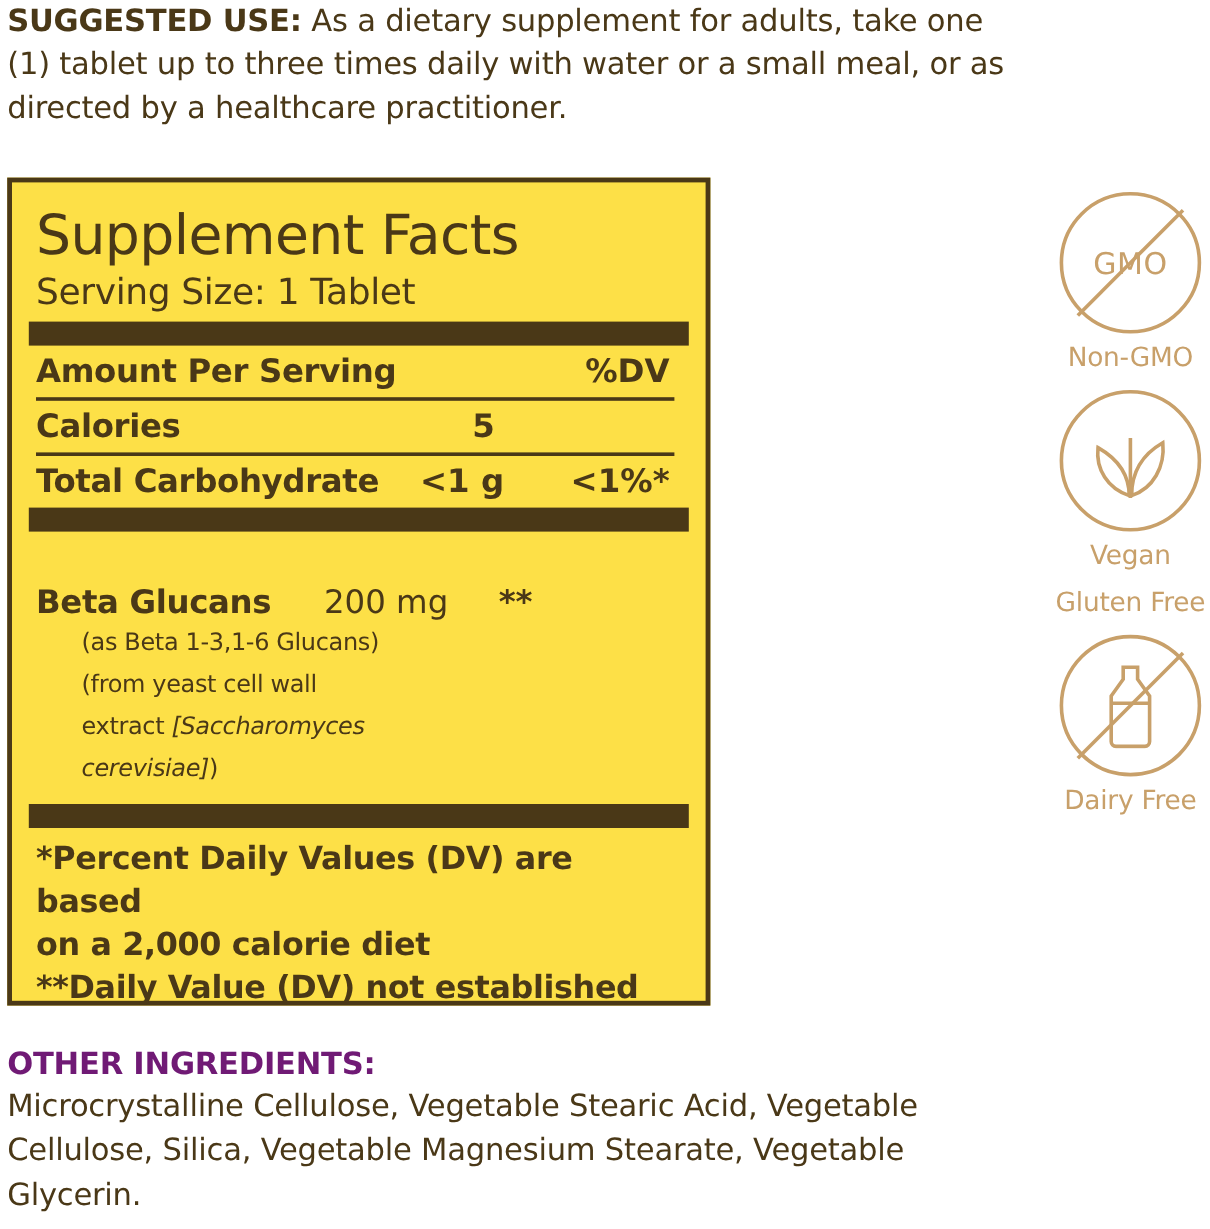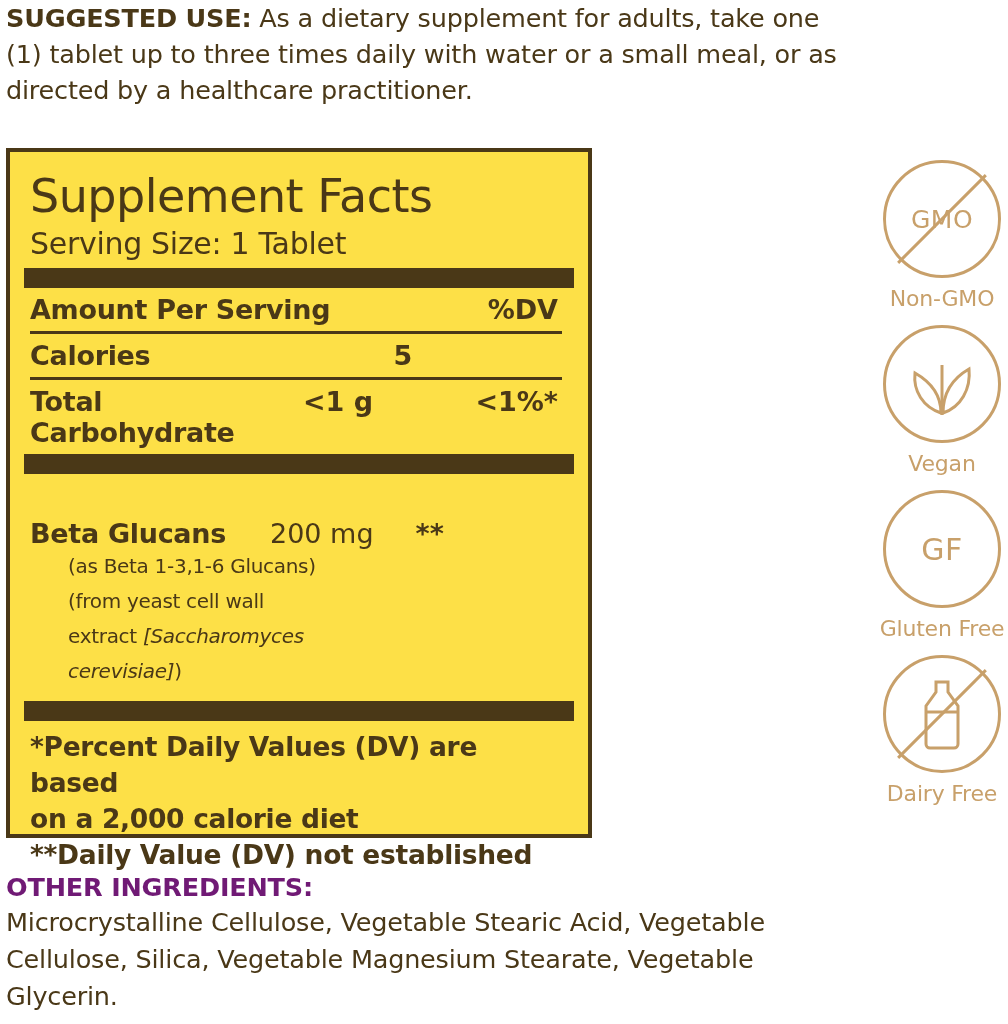--- a/index.html
+++ b/index.html
@@ -80,21 +80,20 @@
   }
   .row {
     display: flex;
     align-items: baseline;
     border-bottom: 3px solid #4a3817;
     padding: 6px 0 6px 0;
     margin: 0 12px 0 6px;
   }
   .row.noline {
     border-bottom: none;
-    gap: 47px;
   }
   .row .label {
     font-size: 27px;
     font-weight: bold;
     color: #4a3817;
     letter-spacing: -0.3px;
     flex: 1;
   }
   .row .amt {
     font-size: 27px;
@@ -312,23 +311,20 @@
         <svg class="leaf-svg" width="70" height="66" viewBox="0 0 70 66" fill="none" stroke="#c8a06a" stroke-width="3">
           <path d="M34 62 C34 42, 22 30, 8 22 C6 40, 16 56, 34 62 Z"></path>
           <path d="M36 62 C36 40, 48 26, 62 18 C64 38, 54 56, 36 62 Z"></path>
           <path d="M35 64 C35 46, 35 30, 35 14"></path>
         </svg>
       </div>
       <div class="badge-caption">Vegan</div>
     </div>
 
     <div class="badge">
-      <div class="badge-circle">
-        <span class="badge-text" style="font-size:30px;">GF</span>
-      </div>
       <div class="badge-caption">Gluten Free</div>
     </div>
 
     <div class="badge">
       <div class="badge-circle">
         <svg class="bottle-svg" width="52" height="72" viewBox="0 0 52 72" fill="none" stroke="#c8a06a" stroke-width="3">
           <path d="M20 4 h12 v10 l10 14 v38 a4 4 0 0 1 -4 4 h-24 a4 4 0 0 1 -4 -4 v-38 l10 -14 z"></path>
           <path d="M10 34 h32"></path>
         </svg>
         <span class="slash"></span>

